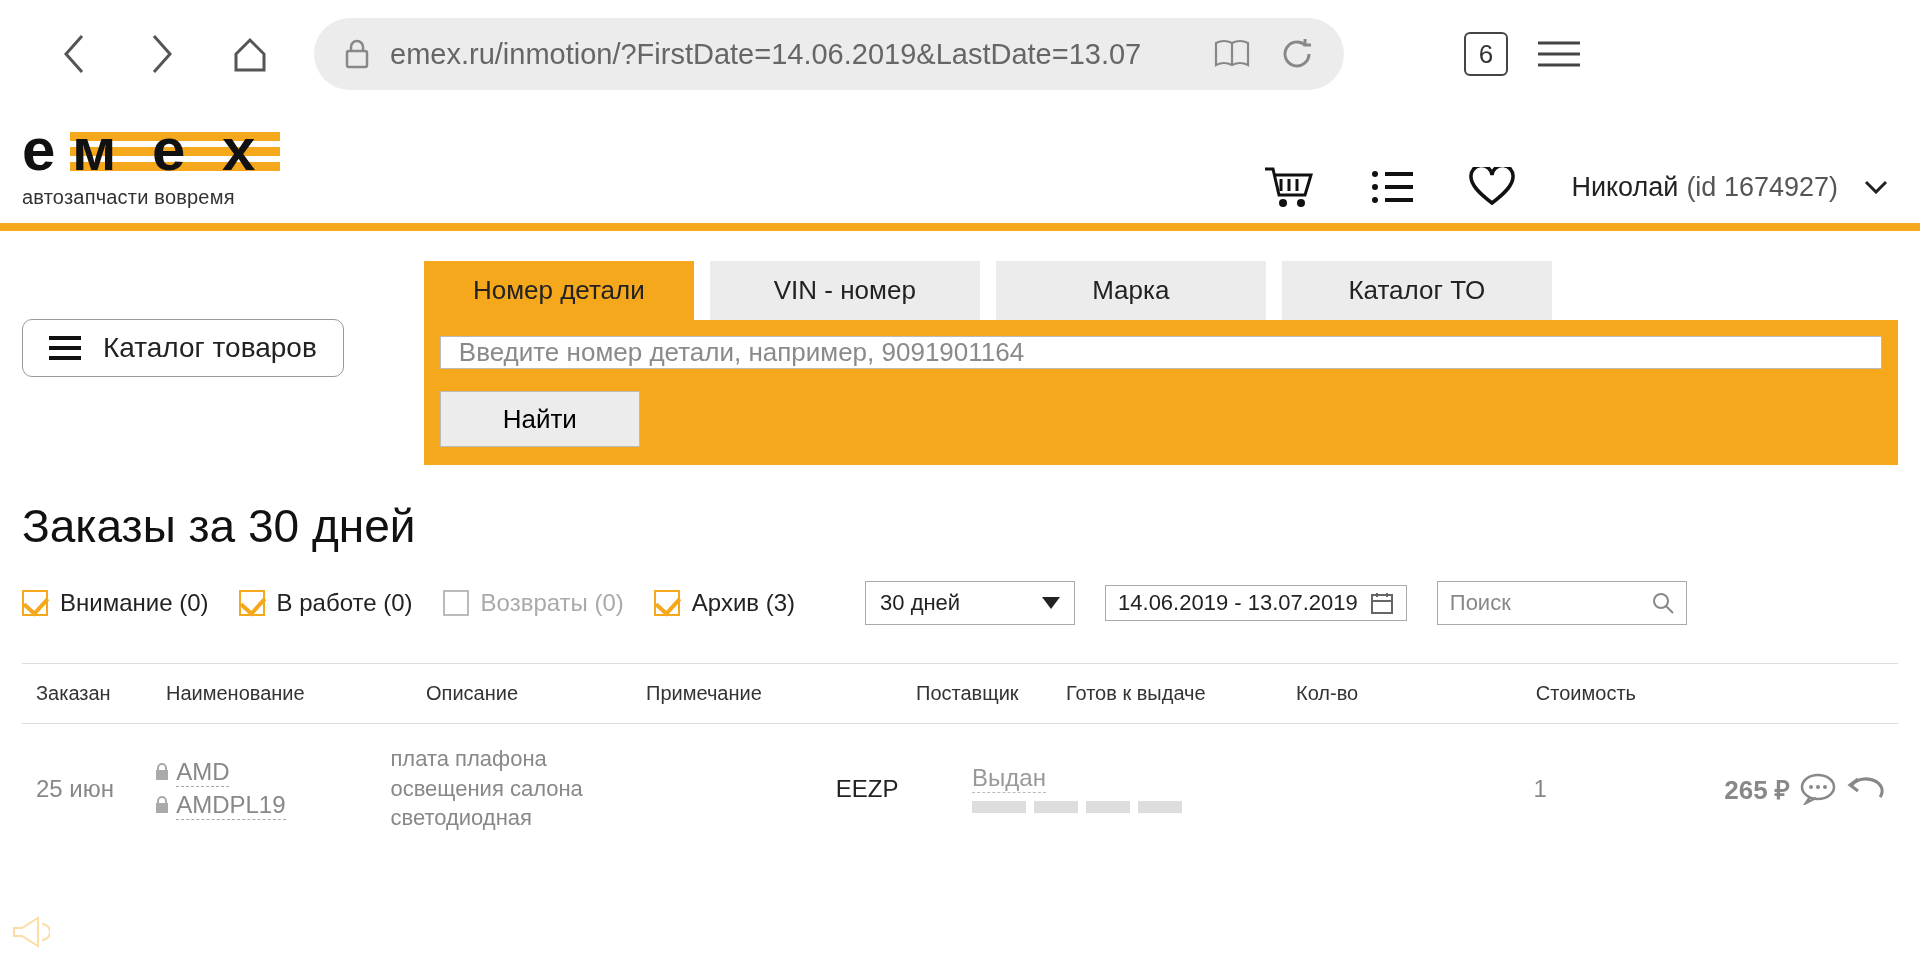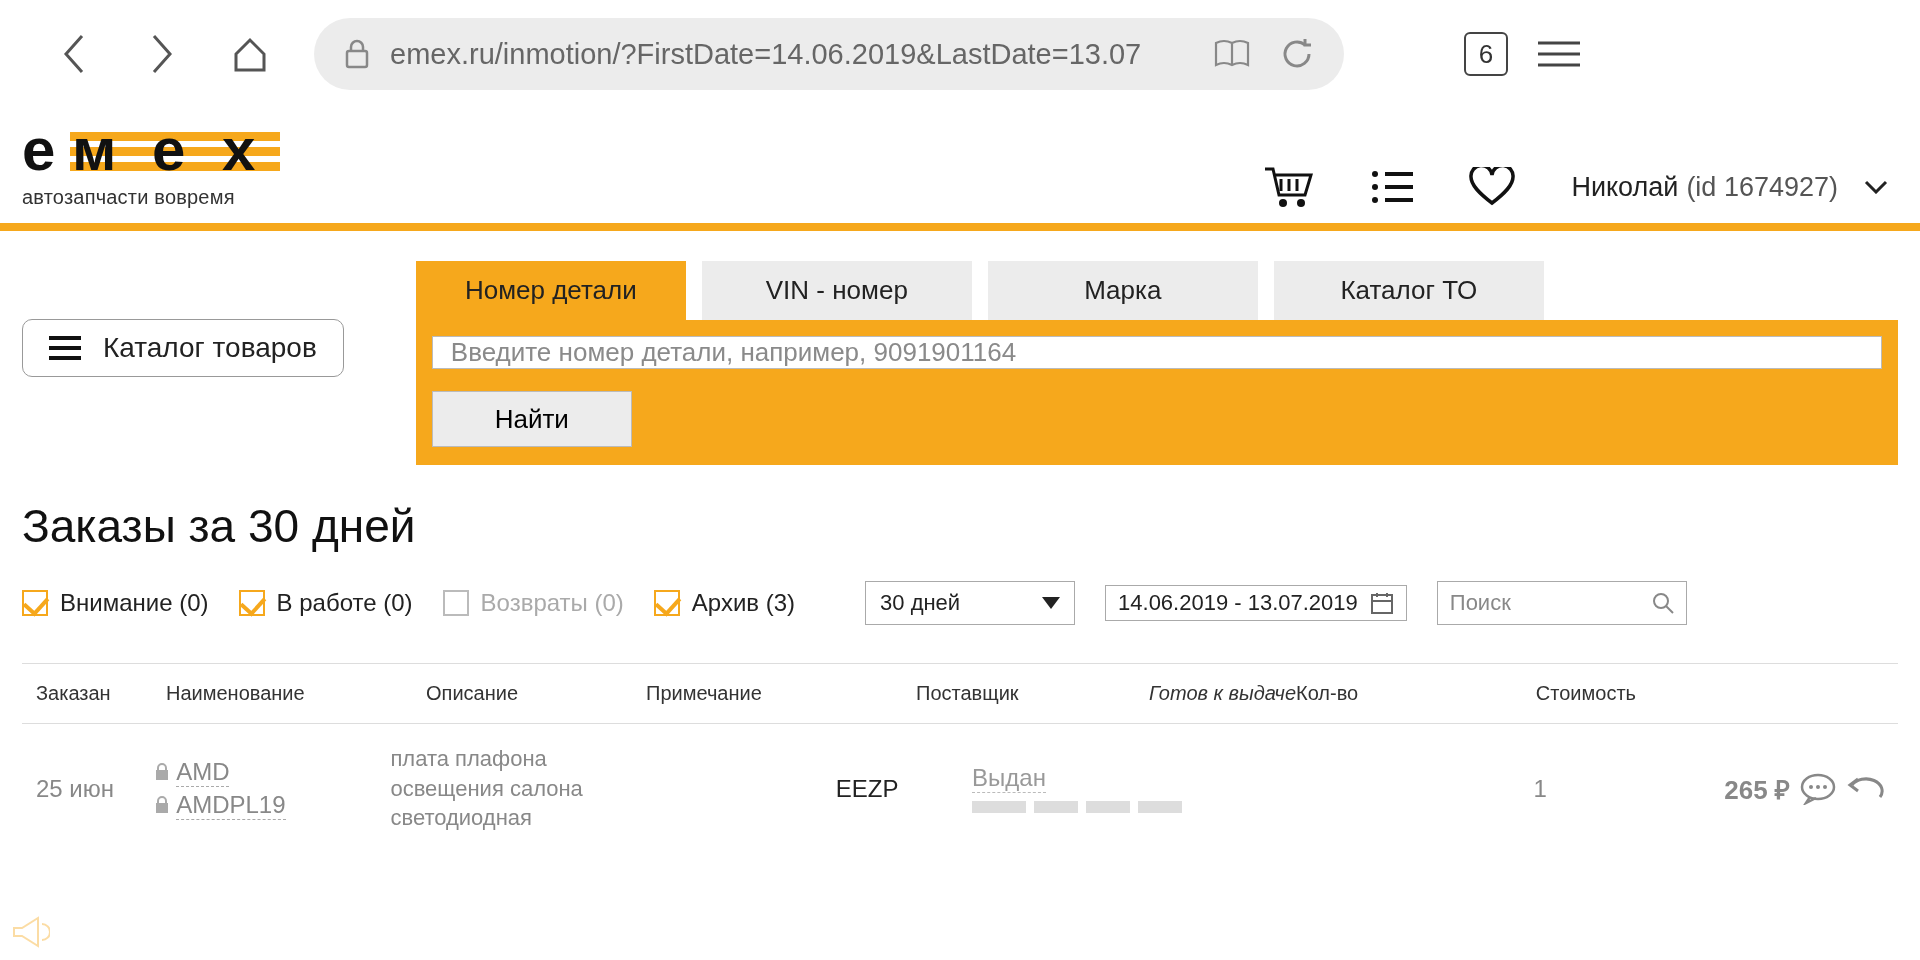--- a/index.html
+++ b/index.html
@@ -28,21 +28,21 @@
 .user-block svg{margin-left:18px;}
 
 
 .sep{height:8px;background:#f6a81c;margin-top:4px;}
 
 
 .search-row{display:flex;align-items:flex-start;padding:30px 22px 0 22px;}
 .catalog-btn{display:flex;align-items:center;gap:22px;border:1px solid #999;border-radius:10px;padding:12px 26px;font-size:28px;color:#222;background:#fff;margin-top:58px;}
 .catalog-btn .burger{display:flex;flex-direction:column;gap:6px;}
 .catalog-btn .burger span{display:block;width:32px;height:4px;background:#111;}
-.tabs-block{margin-left:28px;flex:1;padding-left:44px;}
+.tabs-block{margin-left:36px;flex:1;padding-left:44px;}
 .tabs{display:flex;gap:16px;}
 .tab{background:#ececec;padding:14px 0;font-size:26px;color:#222;text-align:center;width:270px;cursor:pointer;}
 .tab.active{background:#f6a81c;width:270px;font-weight:500;}
 .search-bar-wrap{background:#f6a81c;padding:16px 16px 18px 16px;display:flex;gap:22px;flex-direction:column;}
 .search-input{flex:1;height:56px;border:1px solid #bbb;background:#fff;padding:0 18px;font-size:26px;color:#333;}
 .search-input::placeholder{color:#8a8a8a;}
 .search-btn{width:200px;height:56px;background:#ececec;border:1px solid #bbb;font-size:26px;cursor:pointer;}
 
 
 .page-title{font-size:46px;font-weight:400;padding:34px 22px 22px 22px;color:#111;}
@@ -60,21 +60,21 @@
 
 
 .table{margin:20px 22px 0 22px;}
 .thead{display:flex;border-top:1px solid #ddd;border-bottom:1px solid #ddd;padding:18px 14px;font-size:20px;color:#333;}
 .col-date{width:130px;}
 .col-name{width:260px;}
 .col-desc{width:220px;}
 .col-note{width:270px;}
 .col-sup{width:150px;}
 .col-status{width:330px;}
-.col-ready{width:230px;text-align:right;font-style:italic;}
+.col-ready{width:230px;text-align:left;}
 .col-qty{width:130px;text-align:left;}
 .col-cost{width:210px;text-align:right;}
 .trow{display:flex;align-items:center;padding:20px 14px;font-size:24px;color:#444;}
 .trow .col-date{color:#888;}
 .trow .col-name{color:#888;}
 .trow .col-name .line{display:flex;align-items:center;gap:6px;}
 .trow .col-name .underline{border-bottom:1px dashed #aaa;}
 .trow .col-desc{color:#888;font-size:22px;line-height:1.35;}
 .trow .col-sup{color:#222;font-weight:400;}
 .trow .col-status .stat-text{color:#999;border-bottom:1px dashed #bbb;display:inline-block;}

